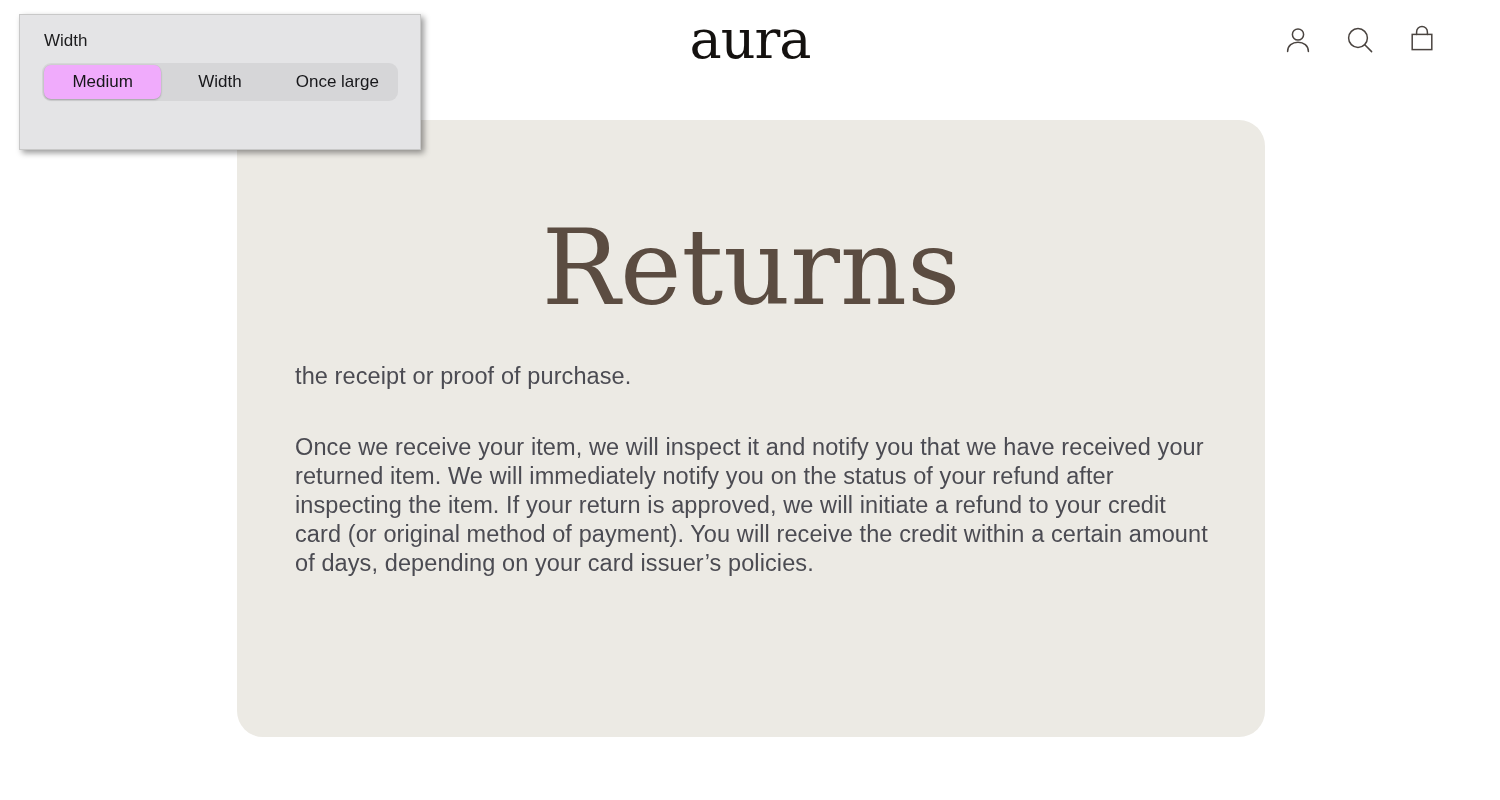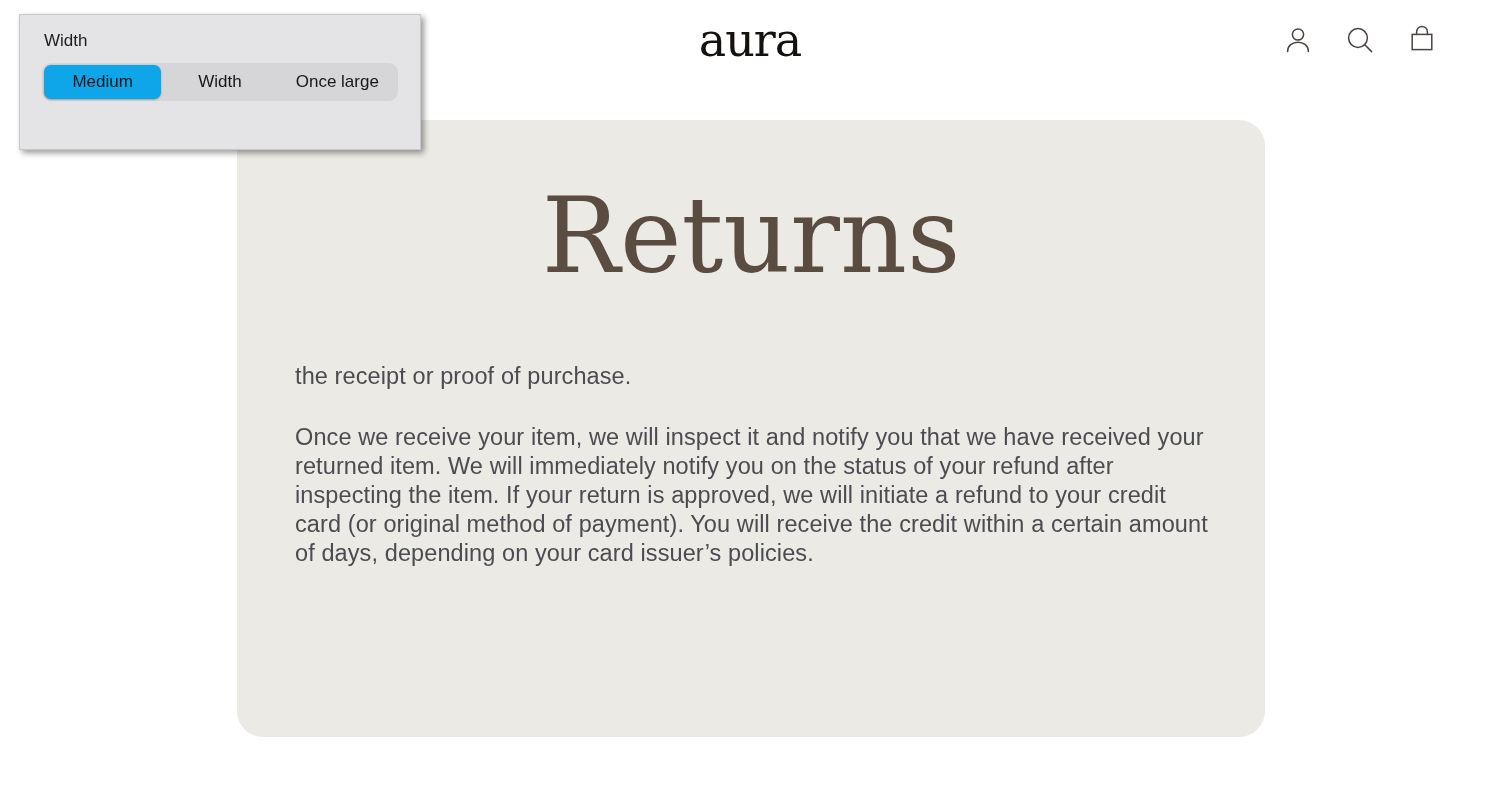--- a/index.html
+++ b/index.html
@@ -46,21 +46,21 @@
   }
   .brand-logo {
     position: absolute;
     left: 0;
     right: 0;
     top: 0;
     margin: 0 auto;
     width: 200px;
     text-align: center;
     font-family: "DejaVu Serif", "Liberation Serif", serif;
-    font-size: 46px;
+    font-size: 54px;
     line-height: 80px;
     color: #14110f;
     letter-spacing: -1px;
     font-weight: 400;
     cursor: pointer;
     user-select: none;
   }
   .nav-icons {
     position: absolute;
     right: 58px;
@@ -88,21 +88,21 @@
     left: 237px;
     top: 120px;
     width: 1028px;
     height: 617px;
     background: #eceae4;
     border-radius: 26px;
     box-sizing: border-box;
   }
   .page-title {
     margin: 0;
-    padding-top: 62px;
+    padding-top: 94px;
     text-align: center;
     font-family: "DejaVu Serif", "Liberation Serif", serif;
     font-size: 104px;
     line-height: 1.05;
     font-weight: 400;
     color: #5b4c41;
     letter-spacing: 0px;
   }
   .article-body {
     margin: 0;
@@ -114,21 +114,21 @@
   }
   .article-body p {
     margin: 0 0 0 0;
     font-family: "Liberation Sans", sans-serif;
     font-size: 23.5px;
     line-height: 29px;
     color: #4b4b52;
     letter-spacing: 0.1px;
   }
   .article-body p.gap-small { margin-top: 29px; }
-  .article-body p.gap-large { margin-top: 32px; }
+  .article-body p.gap-large { margin-top: 42px; }
 
   
   .width-panel {
     position: absolute;
     left: 19px;
     top: 14px;
     width: 402px;
     height: 136px;
     background: #e4e4e6;
     border: 1px solid #c8c8c8;
@@ -161,21 +161,21 @@
     justify-content: center;
     font-family: "Liberation Sans", sans-serif;
     font-size: 17px;
     color: #17171a;
     border-radius: 7px;
     cursor: pointer;
     user-select: none;
     white-space: nowrap;
   }
   .segment.selected {
-    background: #0ea5e9;
+    background: #f0abfc;
     box-shadow: 0 1px 2px rgba(0,0,0,0.22), 0 0 0 0.5px rgba(0,0,0,0.04);
     text-align: center;
   }
 </style>
 </head>
 <body>
 
 <header class="site-header">
 
   <nav class="nav-left">

